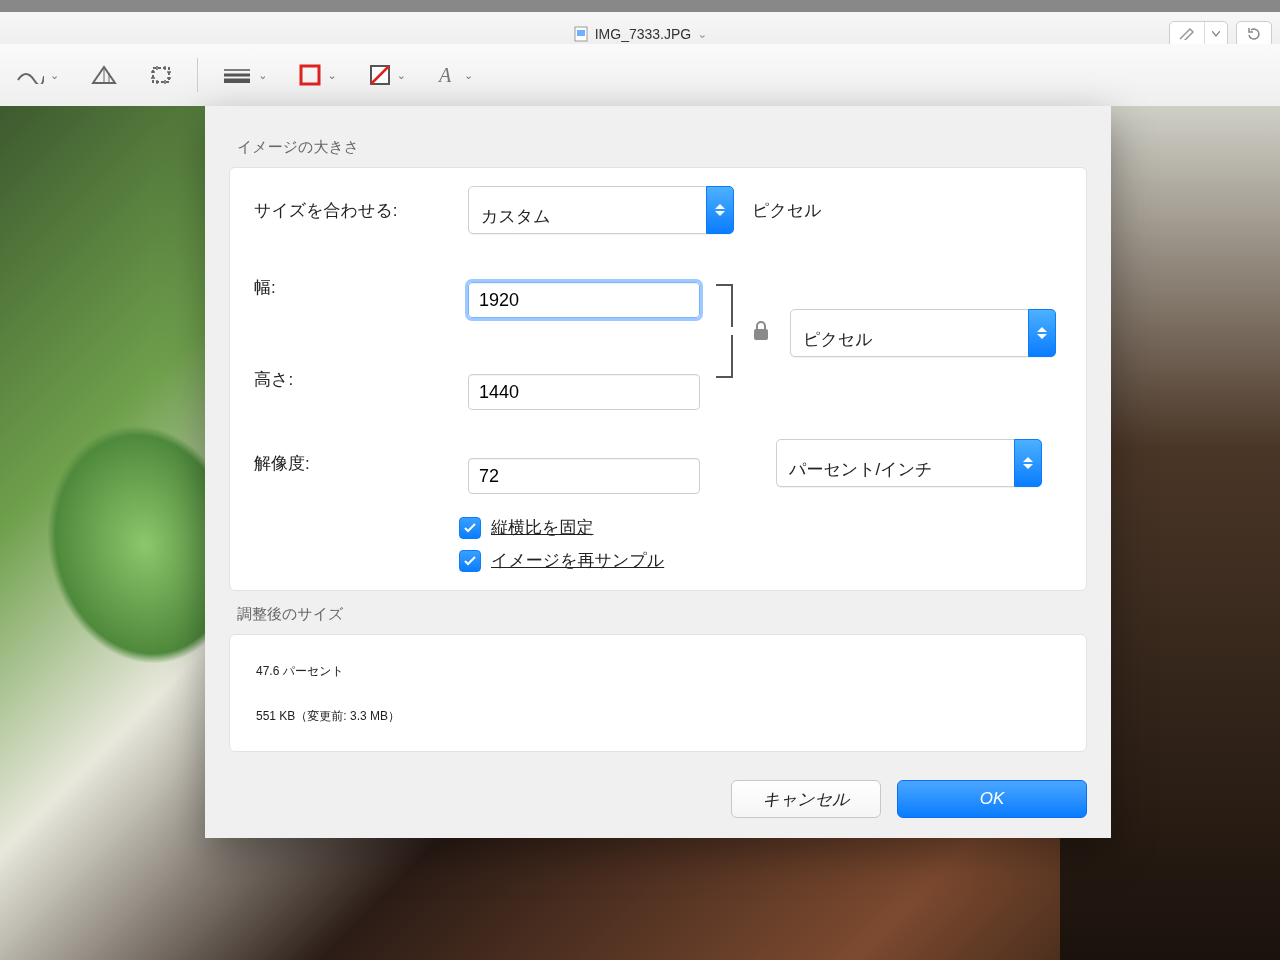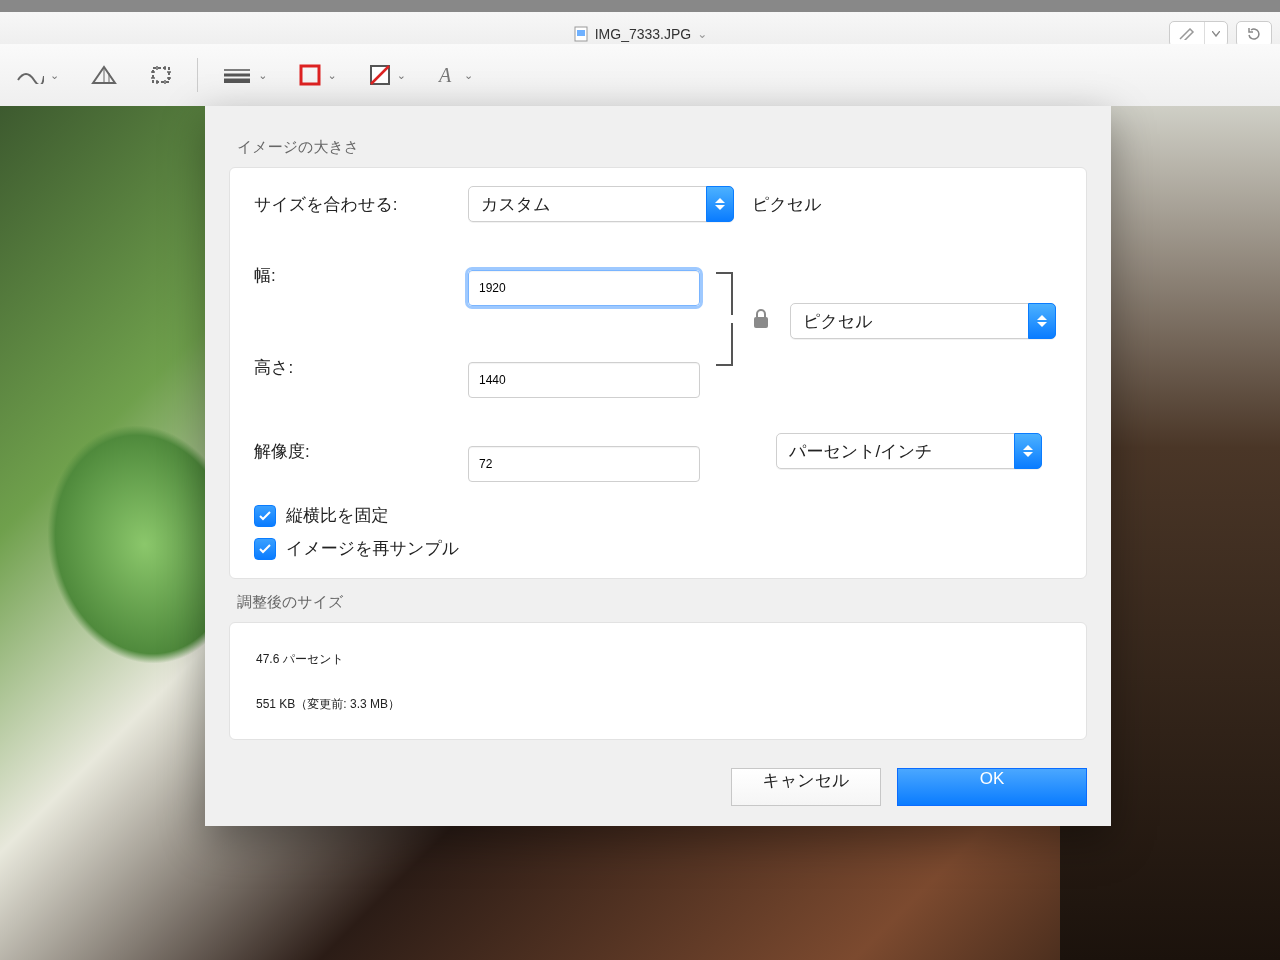--- a/index.html
+++ b/index.html
@@ -22,40 +22,40 @@
   .photo{position:absolute;top:106px;left:0;right:0;bottom:0;background:linear-gradient(135deg,#3d5a2f 0%,#6fa04c 20%,#e8e8dc 35%,#2b1c16 55%,#7c4a2f 80%,#1a120c 100%);}
   .leaf{position:absolute;left:0;top:240px;width:230px;height:340px;background:radial-gradient(ellipse 160px 200px at 60% 60%,#8bc76b 0%,#4f8a3c 55%,transparent 60%);transform:rotate(-12deg);}
   .photo-right{position:absolute;right:0;top:106px;bottom:0;width:220px;background:linear-gradient(#cfcfc6 0%,#4a3627 40%,#1b120c 100%);}
   
   .sheet{position:absolute;left:205px;top:106px;width:858px;background:#f0f0f0;box-shadow:0 14px 40px rgba(0,0,0,.35);padding:24px 24px 20px 24px;font-size:17px;color:#222;}
   .section-title{font-size:15px;color:#666;margin:8px 0 10px 8px;}
   .group{background:#fff;border:1px solid #e2e2e2;border-radius:6px;padding:18px 24px;}
   .row{display:flex;align-items:center;margin-bottom:22px;}
   .row:last-child{margin-bottom:0;}
   .lbl{width:200px;text-align:left;padding-right:14px;font-size:17px;}
-  .select{position:relative;background:#fff;border-radius:5px;height:34px;display:flex;align-items:center;padding:0 34px 0 12px;font-size:17px;border:1px solid #cfcfcf;box-shadow:0 1px 0 rgba(0,0,0,.05);}
+  .select{position:relative;background:#fff;border-radius:5px;height:34px;display:flex;align-items:center;padding:12px 34px 0 12px;font-size:17px;border:1px solid #cfcfcf;box-shadow:0 1px 0 rgba(0,0,0,.05);}
   .select .stepper{position:absolute;right:-1px;top:-1px;bottom:-1px;width:26px;background:linear-gradient(#4cb1ff,#0a7cff);border-radius:0 5px 5px 0;display:flex;flex-direction:column;justify-content:center;align-items:center;border:1px solid #0a7cff;}
   .stepper svg{display:block;}
   .unit{margin-left:18px;font-size:17px;}
-  .txt{height:34px;width:210px;border:1px solid #cfcfcf;border-radius:4px;padding:0 10px;font-size:12px;font-family:inherit;background:#fff;box-shadow:inset 0 1px 1px rgba(0,0,0,.05);margin-top:26px;}
+  .txt{height:34px;width:210px;border:1px solid #cfcfcf;border-radius:4px;padding:0 10px;font-size:18px;font-family:inherit;background:#fff;box-shadow:inset 0 1px 1px rgba(0,0,0,.05);margin-top:26px;}
   .txt.focus{outline:3px solid #9ec9ff;border-color:#7ab5ff;}
   .dim-block{display:flex;flex-direction:column;gap:30px;}
   .dim-line{display:flex;align-items:center;}
   .dim-line .lbl{width:200px;}
   .bracket{margin-left:14px;align-self:center;}
   .lock{margin:0 10px;color:#8a8a8a;align-self:center;}
-  .ck-row{display:flex;align-items:center;margin-top:2px;}
+  .ck-row{display:flex;align-items:center;margin-top:2px;margin-left:205px;text-decoration:underline;}
   .ck-row + .ck-row{margin-top:10px;}
   .ck{width:20px;height:20px;border-radius:4px;background:linear-gradient(#3aa0ff,#0a7cff);display:flex;align-items:center;justify-content:center;margin-right:10px;border:1px solid #0a7cff;flex:0 0 auto;}
   .ck svg{display:block;}
   .result-group{background:#fff;border:1px solid #e2e2e2;border-radius:6px;padding:22px 24px;margin-top:8px;}
   .result-line{font-size:12px;margin:6px 0 28px 2px;}
   .result-line:last-child{margin-bottom:4px;}
   .btns{display:flex;justify-content:flex-end;gap:16px;margin-top:28px;}
-  .btn{min-width:148px;height:36px;border-radius:0;font-size:17px;display:flex;justify-content:center;border:1px solid #c7c7c7;background:linear-gradient(#ffffff,#f5f5f5);cursor:default;}
+  .btn{min-width:148px;height:36px;border-radius:6px;font-size:17px;display:flex;align-items:center;justify-content:center;border:1px solid #c7c7c7;background:linear-gradient(#ffffff,#f5f5f5);cursor:default;font-style:italic;}
   .btn.primary{color:#fff;border:1px solid #0a6cff;background:linear-gradient(#4aa7ff,#0a7cff);min-width:188px;}
 </style>
 </head>
 <body>
 
 <div class="titlebar">
   <span class="fileicon">
     <svg width="16" height="16">
         <rect x="2" y="1" width="12" height="14" fill="#fff" stroke="#999"></rect>
         <rect x="4" y="4" width="8" height="6" fill="#6fb1ff"></rect>

